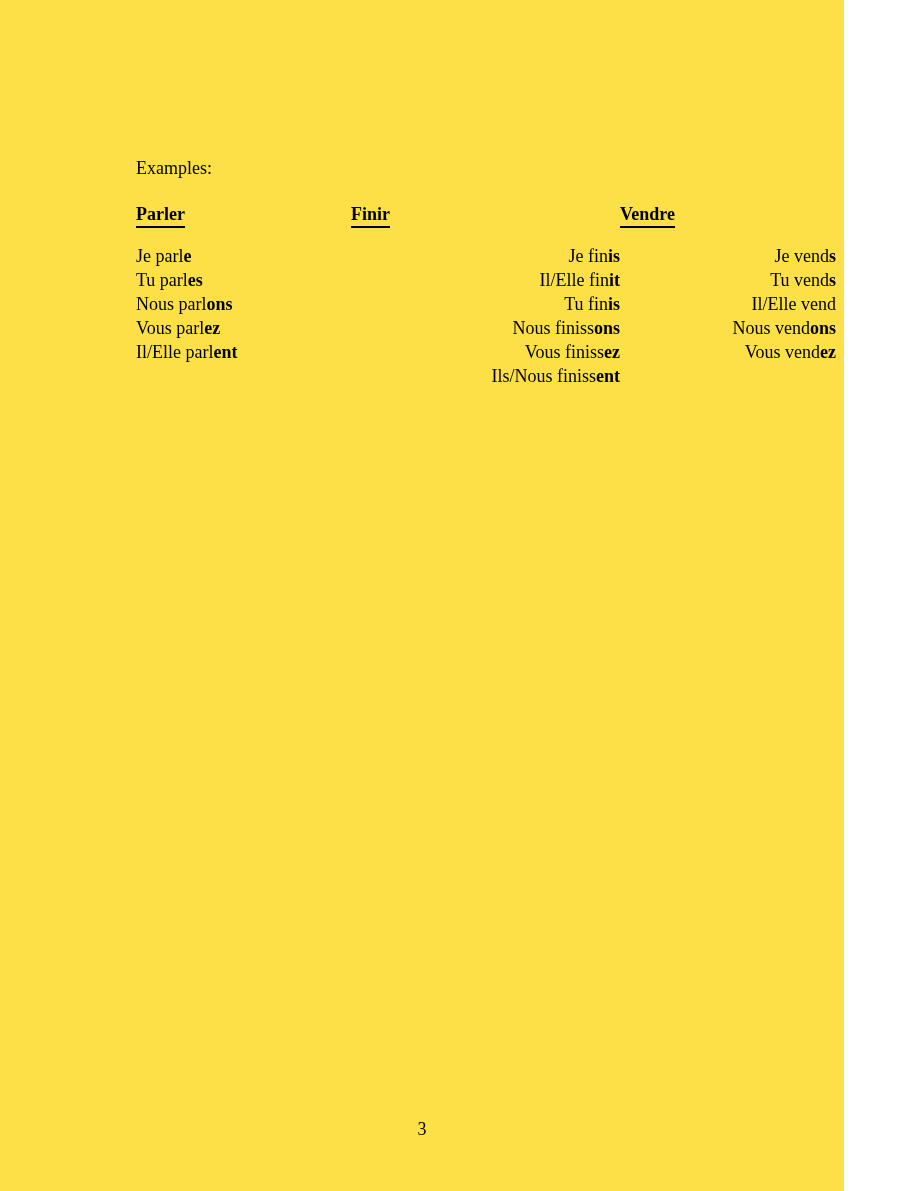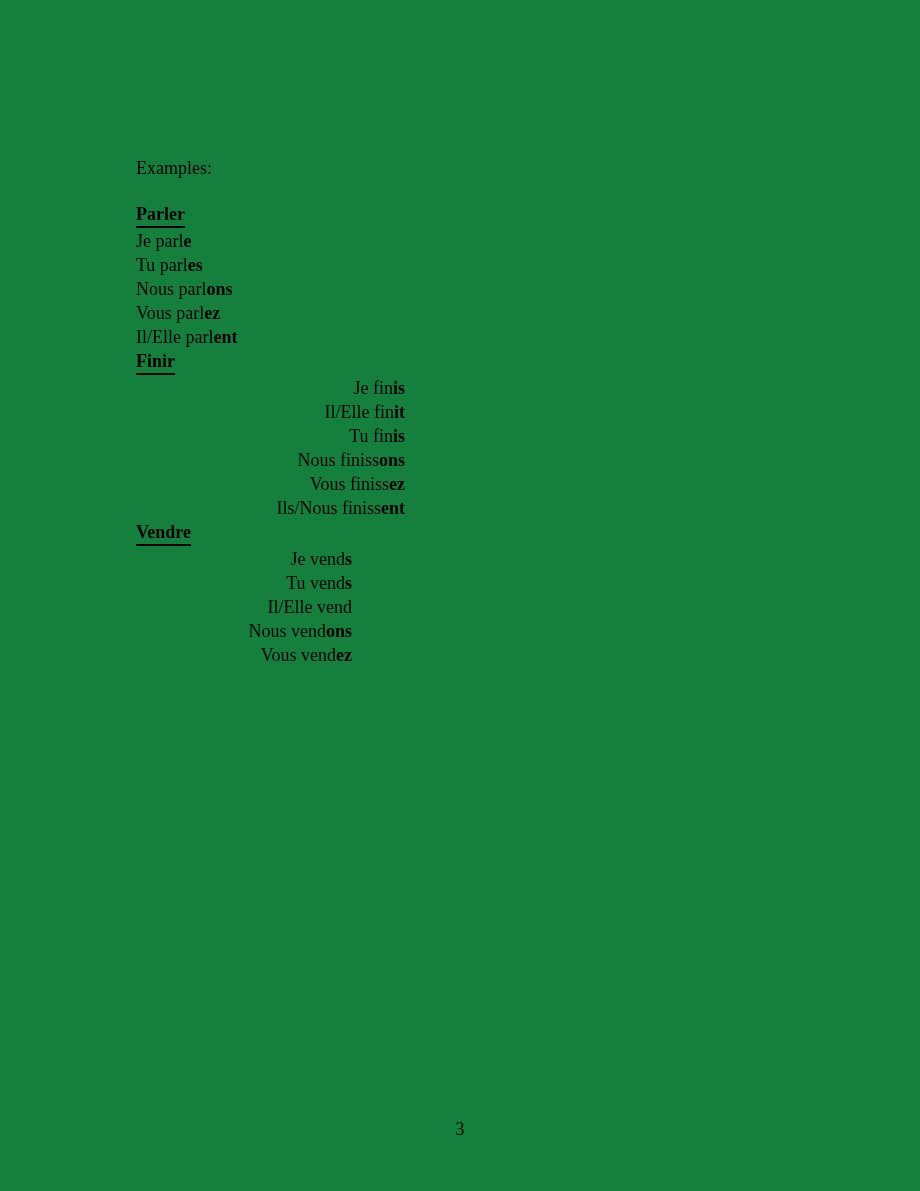--- a/index.html
+++ b/index.html
@@ -12,42 +12,42 @@
     height: 1191px;
     position: relative;
     font-family: "Liberation Serif", "DejaVu Serif", serif;
     color: #000000;
     -webkit-font-smoothing: antialiased;
   }
   .page {
     position: absolute;
     top: 0;
     left: 0;
-    width: 920px;
+    width: 844px;
     height: 1191px;
-    background: #15803d;
+    background: #fde047;
   }
   .content {
     position: absolute;
     left: 136px;
     top: 156px;
     width: 700px;
   }
   .intro-label {
     font-size: 18px;
     line-height: 24px;
     font-weight: normal;
     margin: 0;
     white-space: nowrap;
   }
   .conj-grid {
     position: relative;
     margin-top: 22px;
     display: flex;
-    flex-direction: column;
+    flex-direction: row;
     align-items: flex-start;
   }
   .conj-col {
     display: flex;
     flex-direction: column;
   }
   .conj-col-0 { width: 215px; }
   .conj-col-1 { width: 269px; text-align: right; }
   .conj-col-2 { width: 216px; align-items: flex-end; }
   .verb-heading {
@@ -63,21 +63,21 @@
     margin-bottom: 0px;
   }
   .conj-line {
     font-size: 18px;
     line-height: 24px;
     font-weight: normal;
     margin: 0;
     white-space: nowrap;
   }
   .conj-line:first-of-type {
-    margin-top: 1px;
+    margin-top: 16px;
   }
   .stem {
     font-weight: normal;
   }
   .ending {
     font-weight: bold;
   }
   .page-number {
     position: absolute;
     left: 0;

